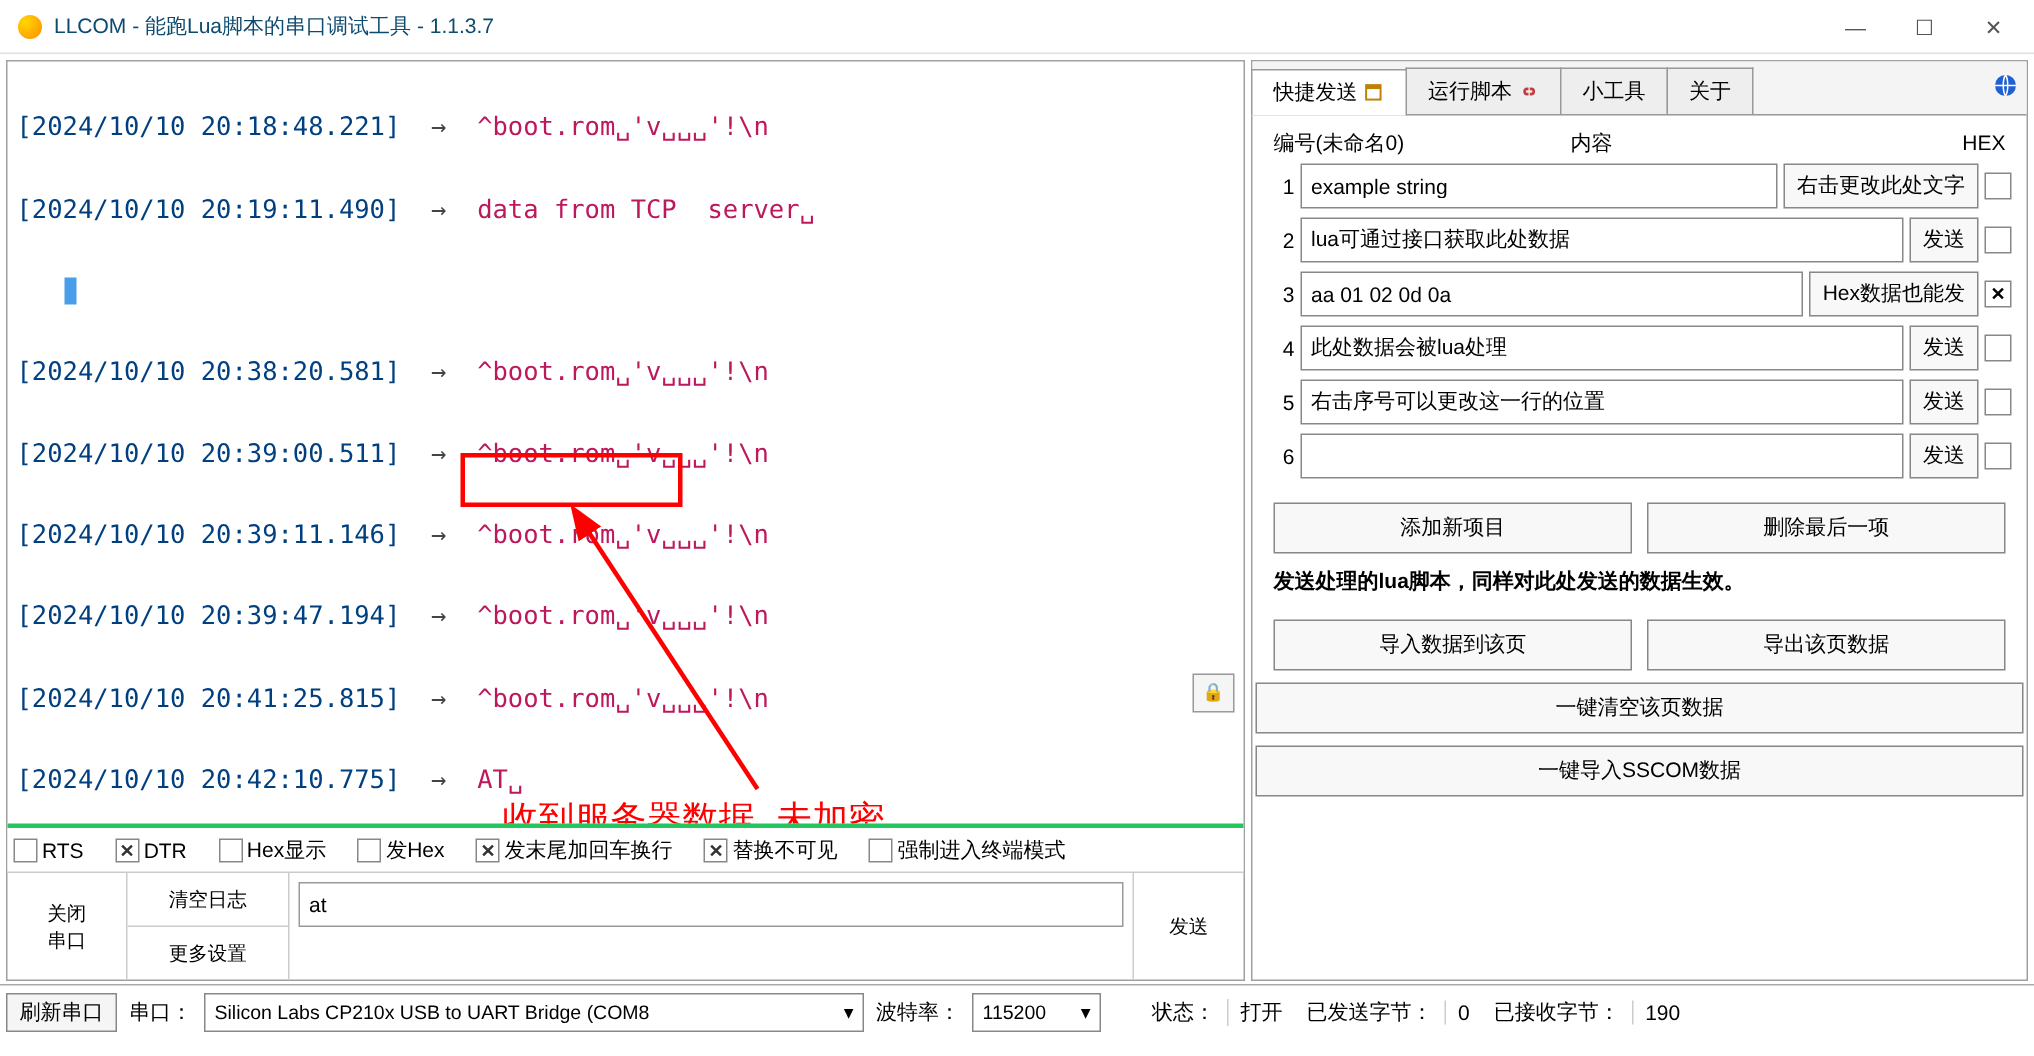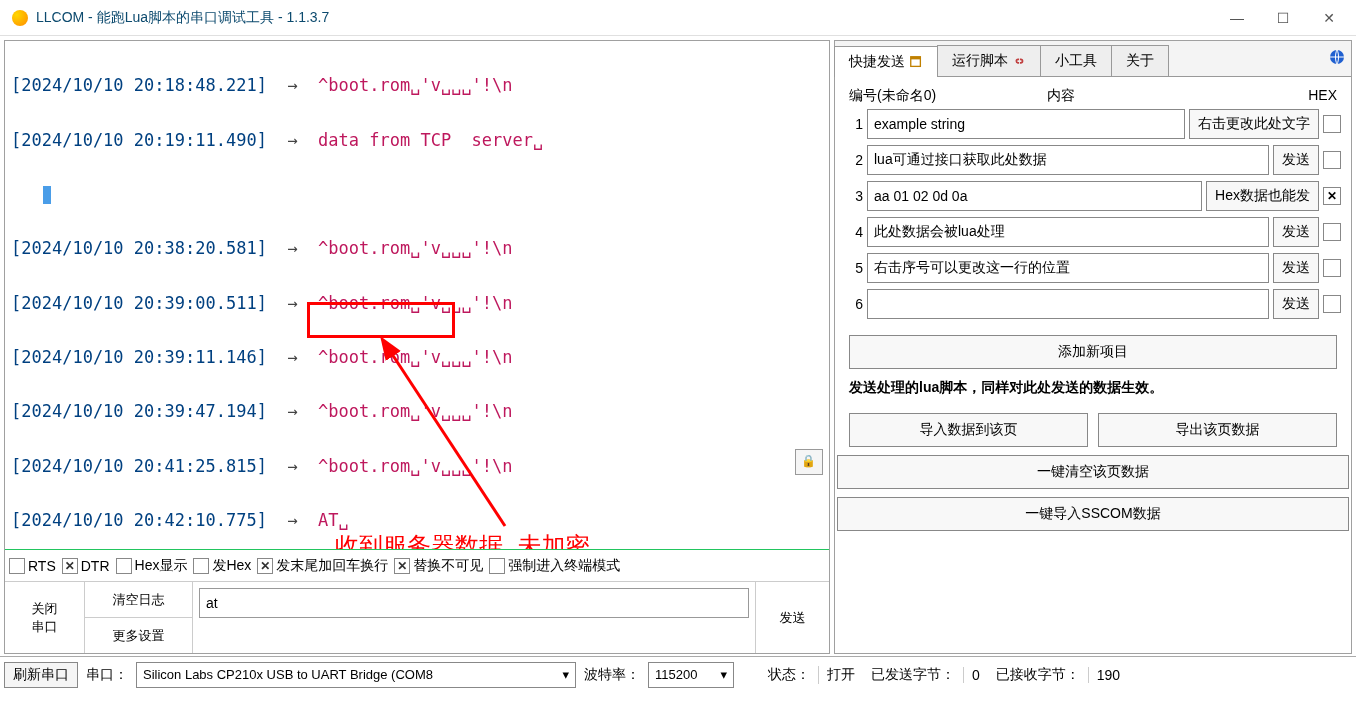--- a/index.html
+++ b/index.html
@@ -14,21 +14,21 @@
 .log { flex: 1; font-family: Consolas, monospace; font-size: 17px; padding: 4px 6px; white-space: pre; overflow: hidden; position: relative; line-height: 1.6; }
 .log-line { color: #004080; }
 .log-ts { color: #004080; }
 .log-arrow { color: #444; }
 .log-content { color: #be185d; text-align: right; }
 .cursor-block { display: inline-block; width: 8px; height: 18px; background: #4a9de8; vertical-align: middle; margin-left: 32px; }
 .redbox { position: absolute; border: 3px solid #f00; left: 302px; top: 261px; width: 148px; height: 36px; }
 .annot-text { position: absolute; left: 330px; top: 486px; color: #f00; font-size: 24px; font-weight: normal; }
 .arrow-svg { position: absolute; left: 320px; top: 290px; }
 .lock-btn { position: absolute; right: 6px; bottom: 74px; width: 28px; height: 26px; border: 1px solid #999; background: #f5f5f5; display:flex; align-items:center; justify-content:center; font-size:12px; }
-.checkbar { height: 32px; border-top: 1px solid #22c55e; display: flex; align-items: center; padding: 0 4px; font-size: 14px; gap: 2px; background:#fff; }
+.checkbar { height: 32px; border-top: 3px solid #22c55e; display: flex; align-items: center; padding: 0 4px; font-size: 14px; gap: 17px; background:#fff; }
 .chk { display: inline-flex; align-items: center; margin-right: 4px; }
 .chk-box { width: 16px; height: 16px; border: 1px solid #888; margin-right: 3px; display:flex; align-items:center; justify-content:center; font-size:12px; font-weight:bold; background:#fff; }
 .chk-box.checked::after { content: "✕"; color:#333; }
 .btnrow { height: 72px; display: flex; border-top: 1px solid #ccc; }
 .btnrow .col1 { width: 80px; border-right: 1px solid #ccc; display:flex; align-items:center; justify-content:center; }
 .btnrow .col2 { width: 108px; display:flex; flex-direction:column; }
 .btnrow .col2 .sub { flex:1; border-right:1px solid #ccc; border-bottom:1px solid #ccc; display:flex; align-items:center; justify-content:center; }
 .btnrow .col2 .sub:last-child { border-bottom:none; }
 .btnrow .inputarea { flex:1; padding: 6px; }
 .btnrow .inputarea input { width:100%; height:30px; border:1px solid #999; padding:2px 6px; font-size:14px; }
@@ -216,20 +216,21 @@
       <div class="qrow">
         <span class="num">6</span>
         <input class="field" value="" style="">
         <div class="btn">发送</div>
         <div class="hexchk"></div>
       </div>
     </div>
 
     <div class="bigbtn-row">
       <div class="bigbtn">添加新项目</div>
+      <div class="bigbtn">删除最后一项</div>
     </div>
     <div class="bold-note">发送处理的lua脚本，同样对此处发送的数据生效。</div>
     <div class="bigbtn-row">
       <div class="bigbtn">导入数据到该页</div>
       <div class="bigbtn">导出该页数据</div>
     </div>
     <div class="wide-btn">一键清空该页数据</div>
     <div class="wide-btn">一键导入SSCOM数据</div>
   </div>
 </div>

